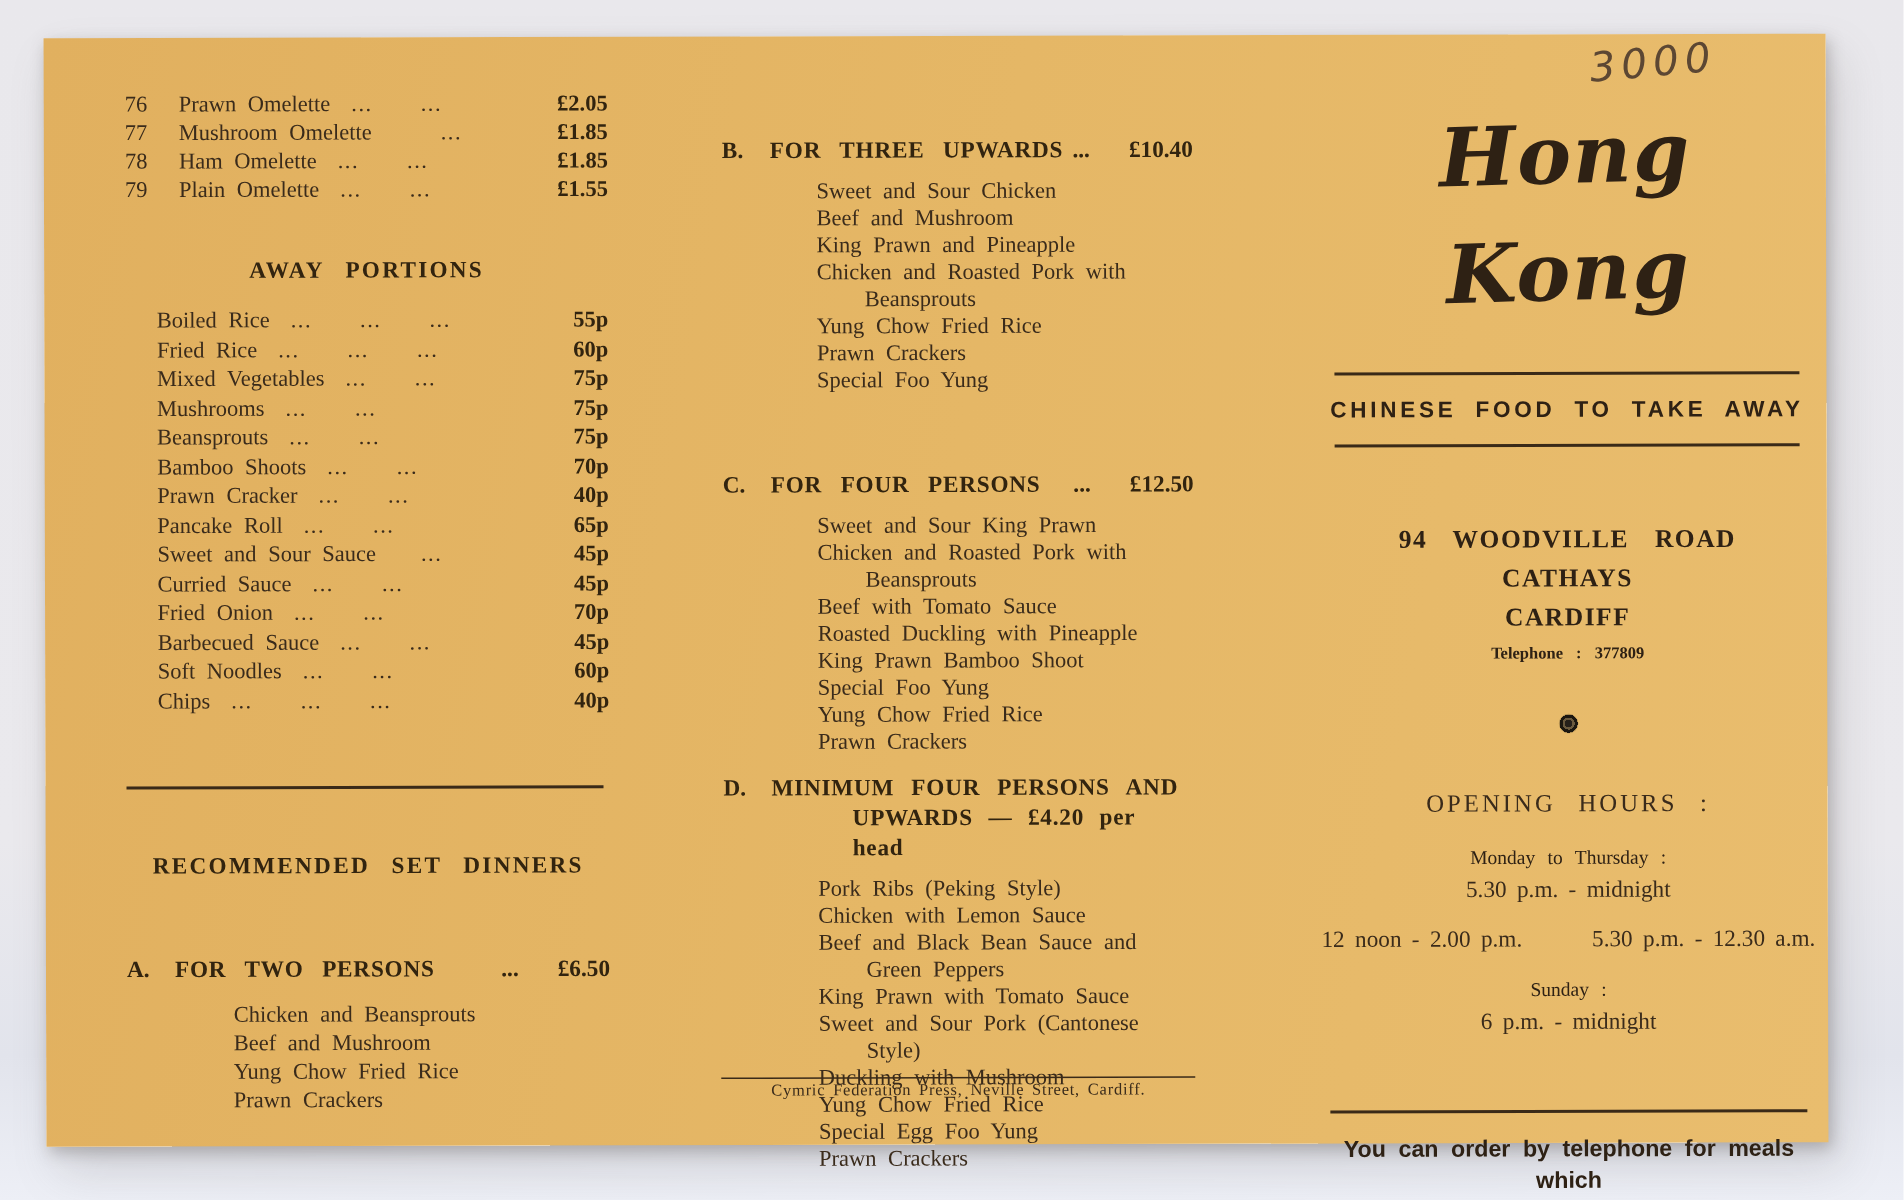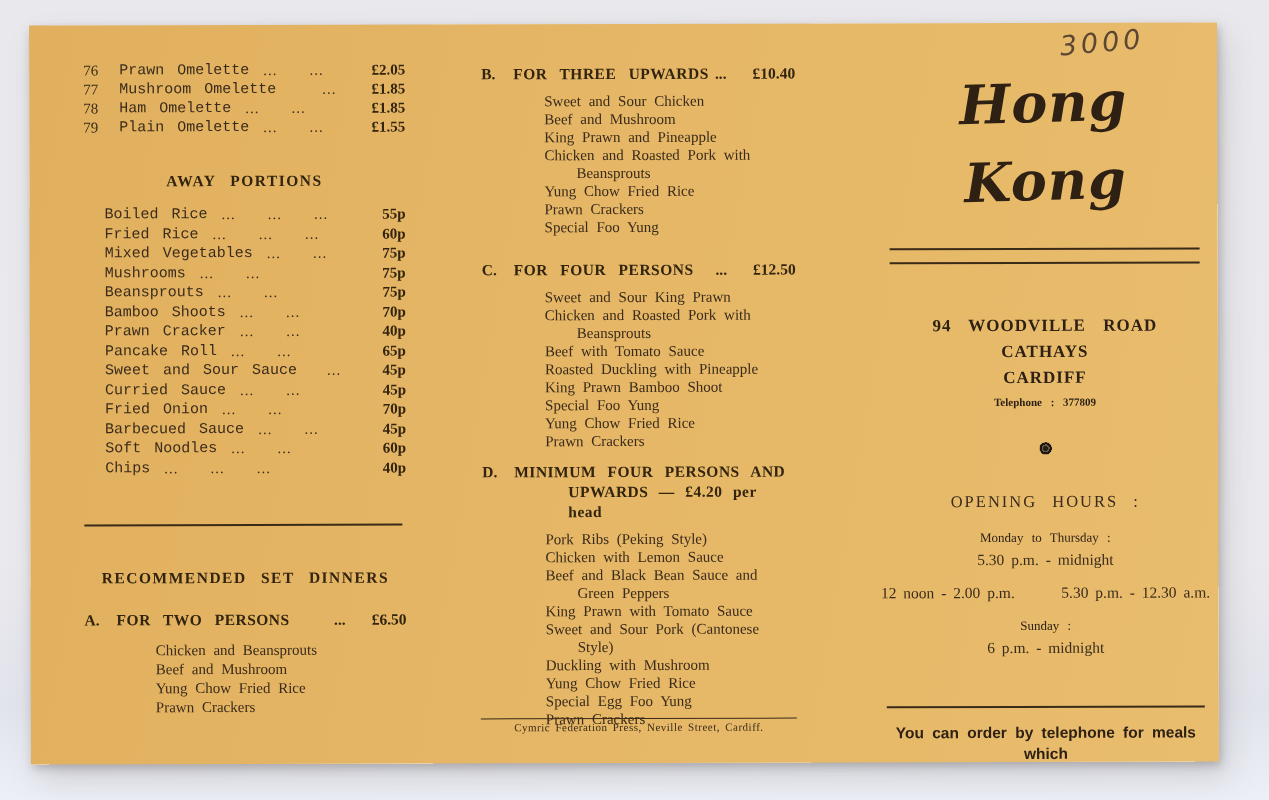--- a/index.html
+++ b/index.html
@@ -16,41 +16,41 @@
     transform: rotate(-0.15deg);
   }
   .col { position:absolute; font-size:15px; word-spacing:4px; }
   .col-left  { left:54px;  top:36px; width:322px; }
   .col-mid   { left:452px; top:40px; width:314px; }
   .col-right { left:840px; top:0;    width:350px; text-align:center; }
 
   
   .prow { display:flex; align-items:flex-end; line-height:19px; }
   .prow .num { width:36px; }
-  .prow .nm  { white-space:nowrap;font-family:Liberation Mono, monospace; }
+  .prow .nm  { white-space:nowrap; }
   .prow .ldr { flex:1; padding-left:14px; white-space:nowrap; overflow:hidden; letter-spacing:1px; }
   .prow .pr  { font-weight:bold; text-align:right; min-width:52px; color:#32240f; }
   .portions .prow { line-height:19.5px; padding-left:21px; }
 
   .sec-title { font-weight:bold; font-size:15.5px; letter-spacing:1.5px; word-spacing:9px;
                text-align:center; line-height:19px; color:#32240f; }
   .extra-title { margin-top:34px; }
   .portions { margin-top:15px; }
 
   .rule  { border-top:2px solid #3a2a18; }
   .rule-left { margin-top:46px; width:318px; }
   .set-dinners-title { margin-top:42px; }
 
   
   .mhead { display:flex; align-items:baseline; font-weight:bold; color:#32240f;
            line-height:20px; font-size:15.5px; }
   .mhead .ltr { width:32px; }
   .mhead .ttl { letter-spacing:.5px; word-spacing:8px; white-space:nowrap; }
   .mhead .dots { flex:1; text-align:right; padding-right:26px; }
-  .mhead .prc { text-align:right; }
+  .mhead .prc { text-align:right;margin-top:27px; }
   .mhead-a { margin-top:23px; }
 
   .dishes { list-style:none; }
   .dish { padding-left:32px; text-indent:-32px; line-height:18px; }
   .col-left .dishes { margin-top:11px; padding-left:71px; }
   .col-left .dish { line-height:19px; }
   .col-mid .dishes { margin-top:8px; padding-left:63px; }
 
   .mhead-b { margin-top:0; }
   .mhead-c { margin-top:24px; }
@@ -296,20 +296,21 @@
     </div>
 
     <div class="printer">Cymric Federation Press, Neville Street, Cardiff.</div>
 
     <div class="col col-right">
       <div class="handwritten">3000</div>
 
       <div class="brand">Hong Kong</div>
 
       <div class="rule rule-r rule-r1"></div>
+      <div class="tagline">CHINESE FOOD TO TAKE AWAY</div>
       <div class="rule rule-r rule-r2"></div>
 
       <div class="addr">
 
       <div class="addr-line">94 WOODVILLE ROAD</div>
           <div class="addr-line">CATHAYS</div>
           <div class="addr-line">CARDIFF</div>
         </div>
       <div class="phone">Telephone :  377809</div>
 

